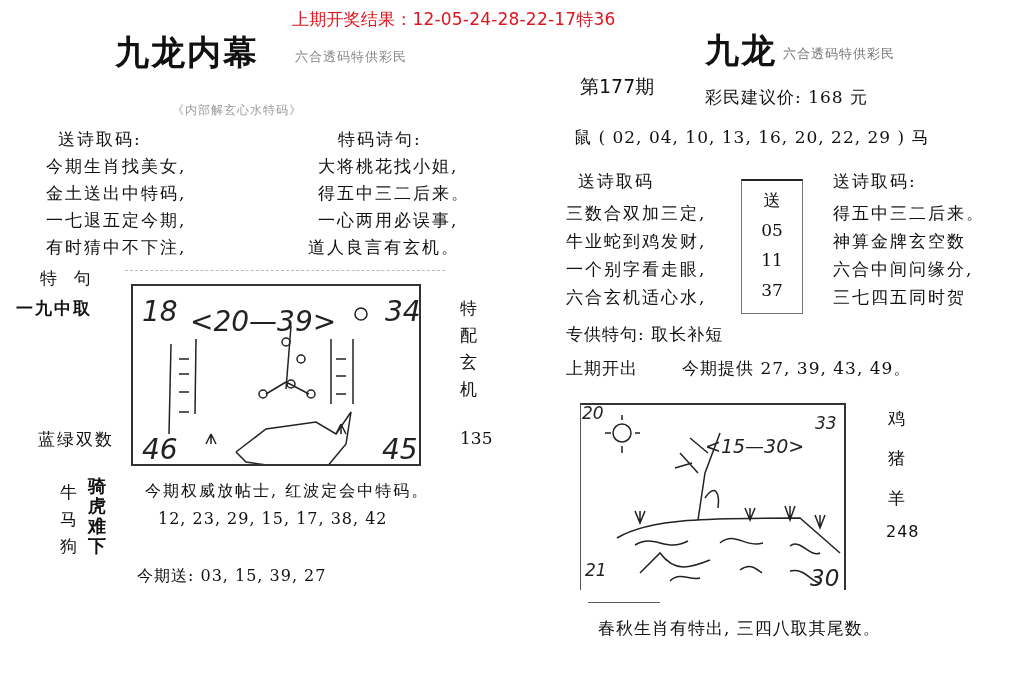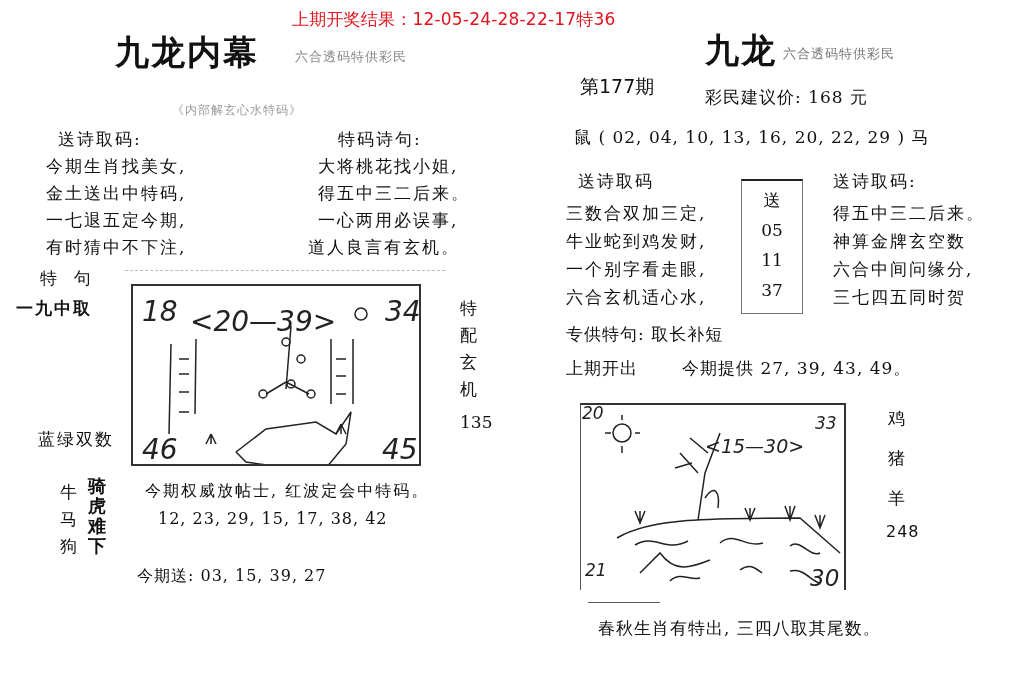--- a/index.html
+++ b/index.html
@@ -82,21 +82,21 @@
     <circle cx="230" cy="30" r="6"></circle>
   </g>
 </svg>
 
 <div class="abs txt col" style="left:460px;top:295px;line-height:27px;">
   <span>特</span>
   <span>配</span>
   <span>玄</span>
   <span>机</span>
 </div>
-<div class="abs txt" style="left:460px;top:412px;letter-spacing:0;">135</div>
+<div class="abs txt" style="left:460px;top:428px;letter-spacing:0;">135</div>
 
 <div class="abs txt col" style="left:60px;top:479px;line-height:27px;">
   <span>牛</span>
   <span>马</span>
   <span>狗</span>
 </div>
 <div class="abs col" style="left:88px;top:476px;font-size:18px;font-weight:bold;line-height:20px;font-family:'DejaVu Sans',sans-serif;">
   <span>骑</span>
   <span>虎</span>
   <span>难</span>

